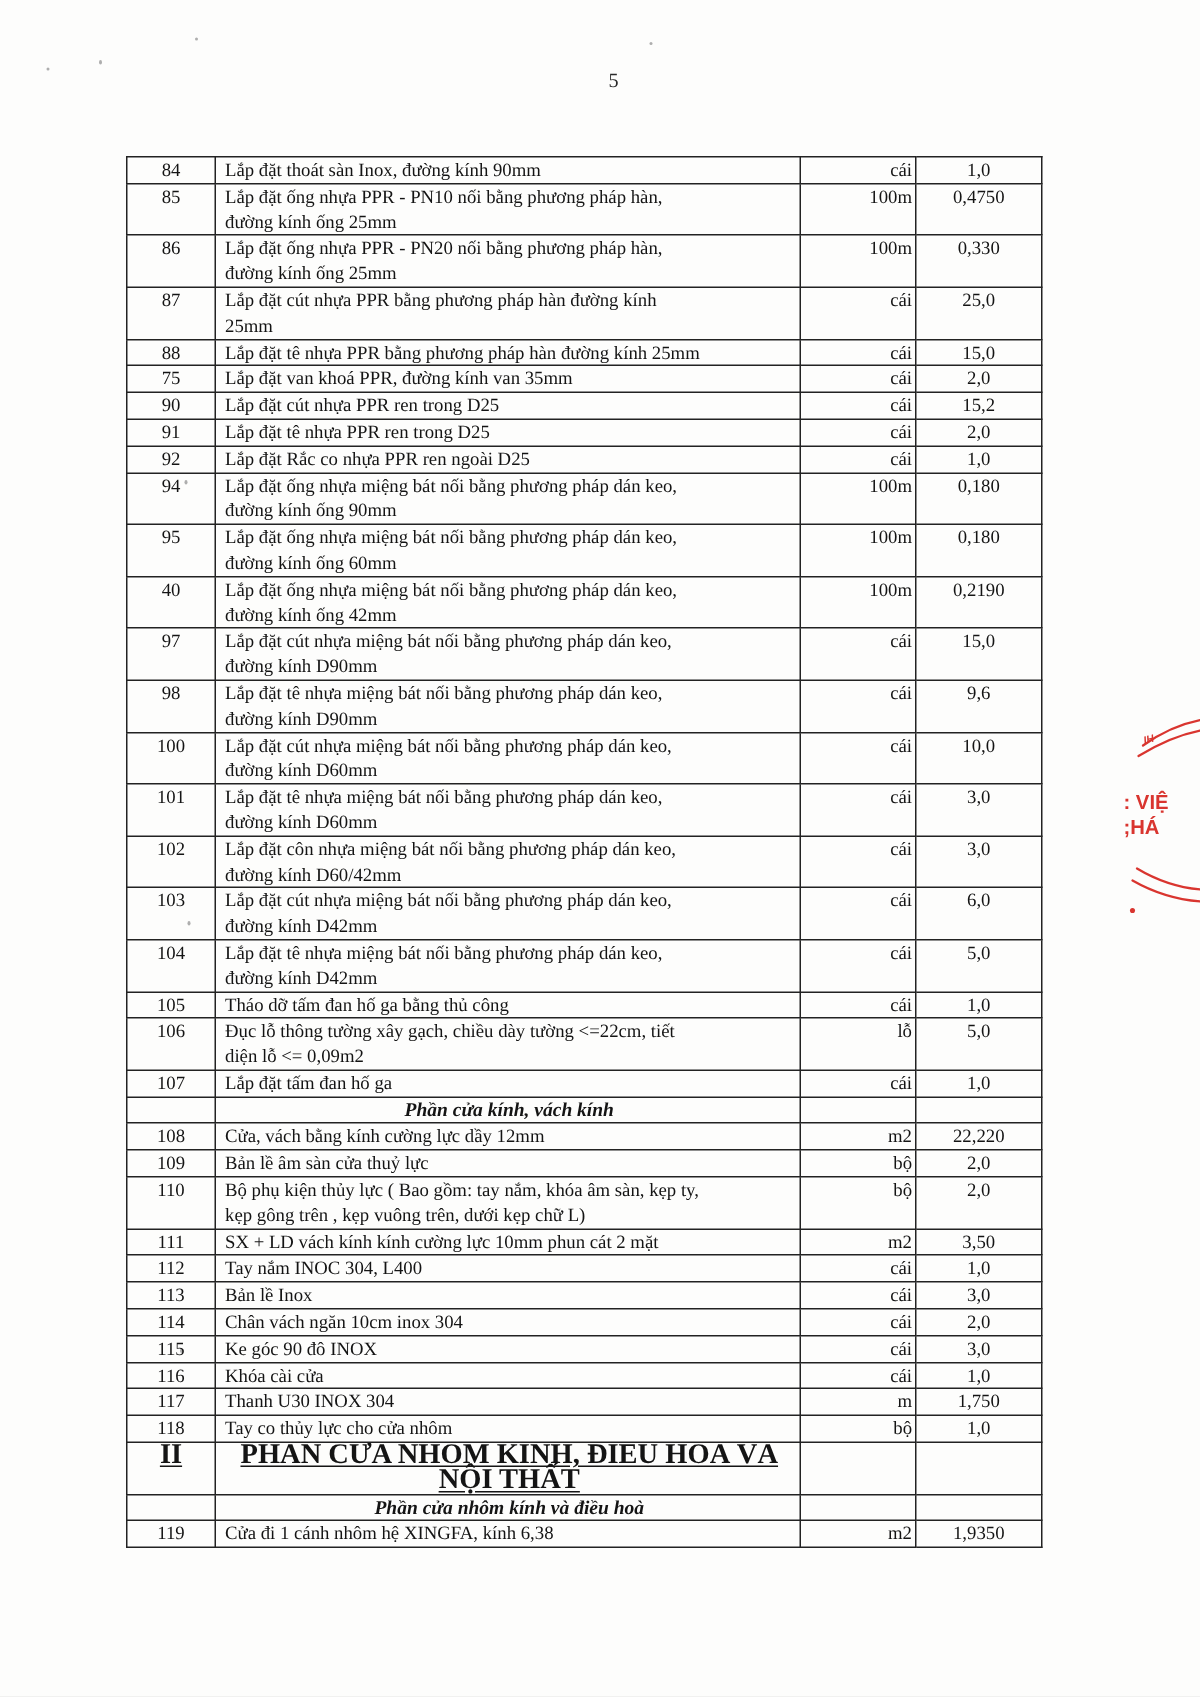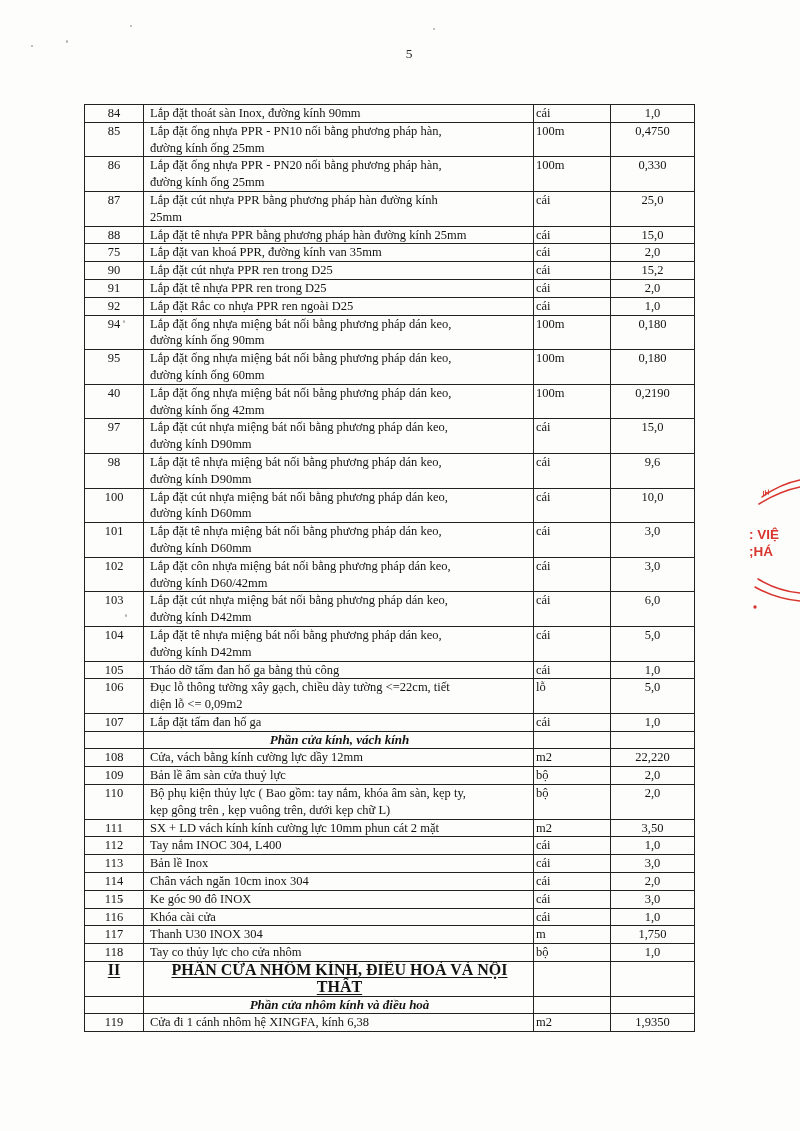--- a/index.html
+++ b/index.html
@@ -35,32 +35,32 @@
   table.boq td {
     border:1.5px solid #222;
     font-size:12.5px;
     line-height:16.8px;
     padding:0 2px;
     vertical-align:top;
     overflow:hidden;
   }
   table.boq td.no   { text-align:center; }
   table.boq td.desc { padding:0 4px 0 6px; white-space:pre-line; text-align:left; }
-  table.boq td.unit { text-align:left; }
+  table.boq td.unit { text-align:right; }
   table.boq td.qty  { text-align:center; }
   tr.subsection td.desc {
     text-align:center;
     font-weight:bold;
     font-style:italic;
     font-size:13px;
     white-space:normal;
   }
   tr.part td {
     font-weight:bold;
-    font-size:16px;
+    font-size:19px;
   }
   tr.part td.no, tr.part td.desc {
     text-decoration:underline;
     text-underline-offset:2px;
   }
   tr.part td.desc { text-align:center; white-space:normal; }
   .stamp {
     position:absolute;
     left:748px; top:460px;
   }

